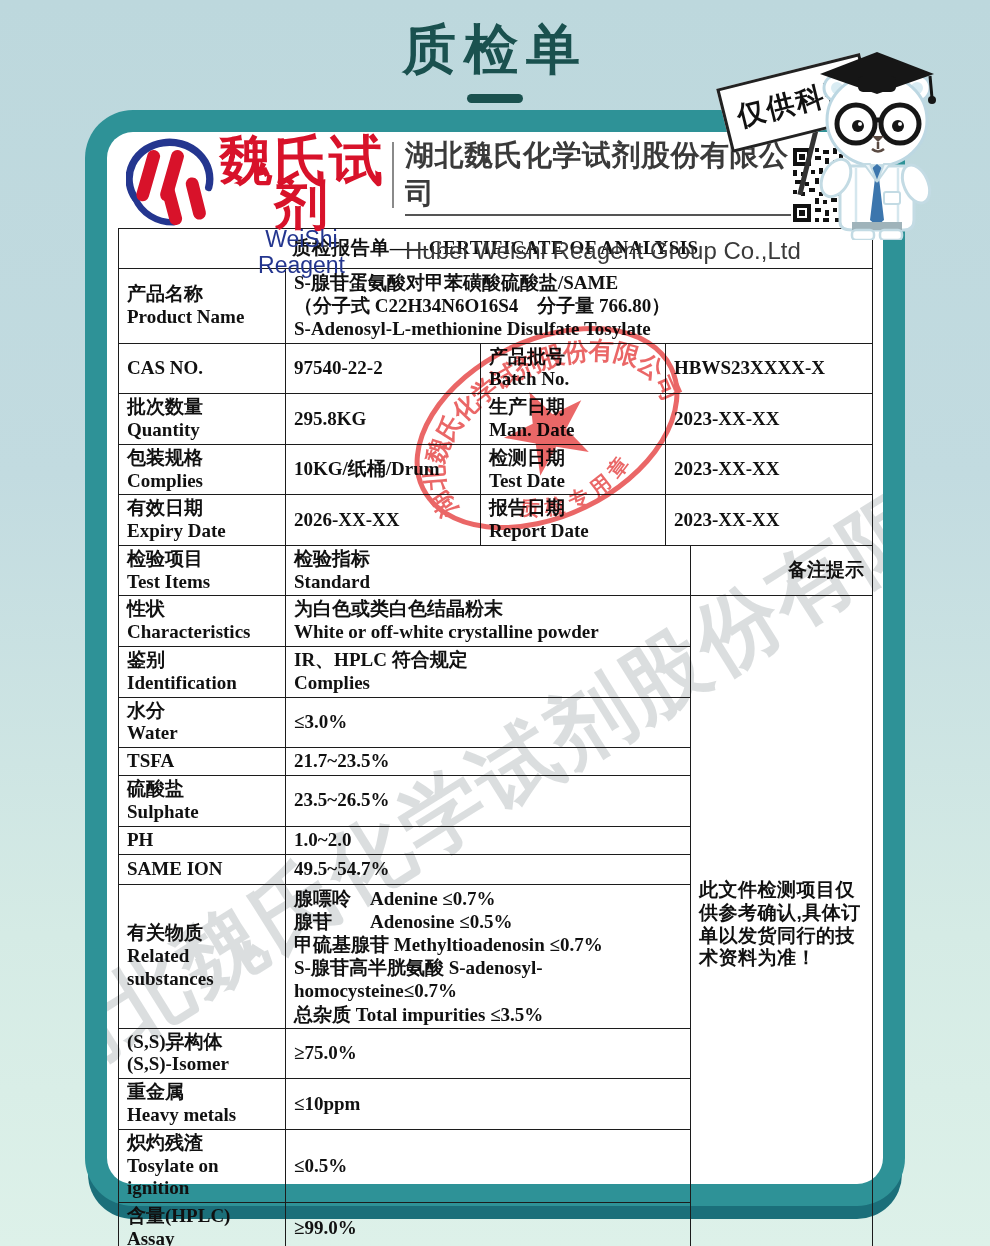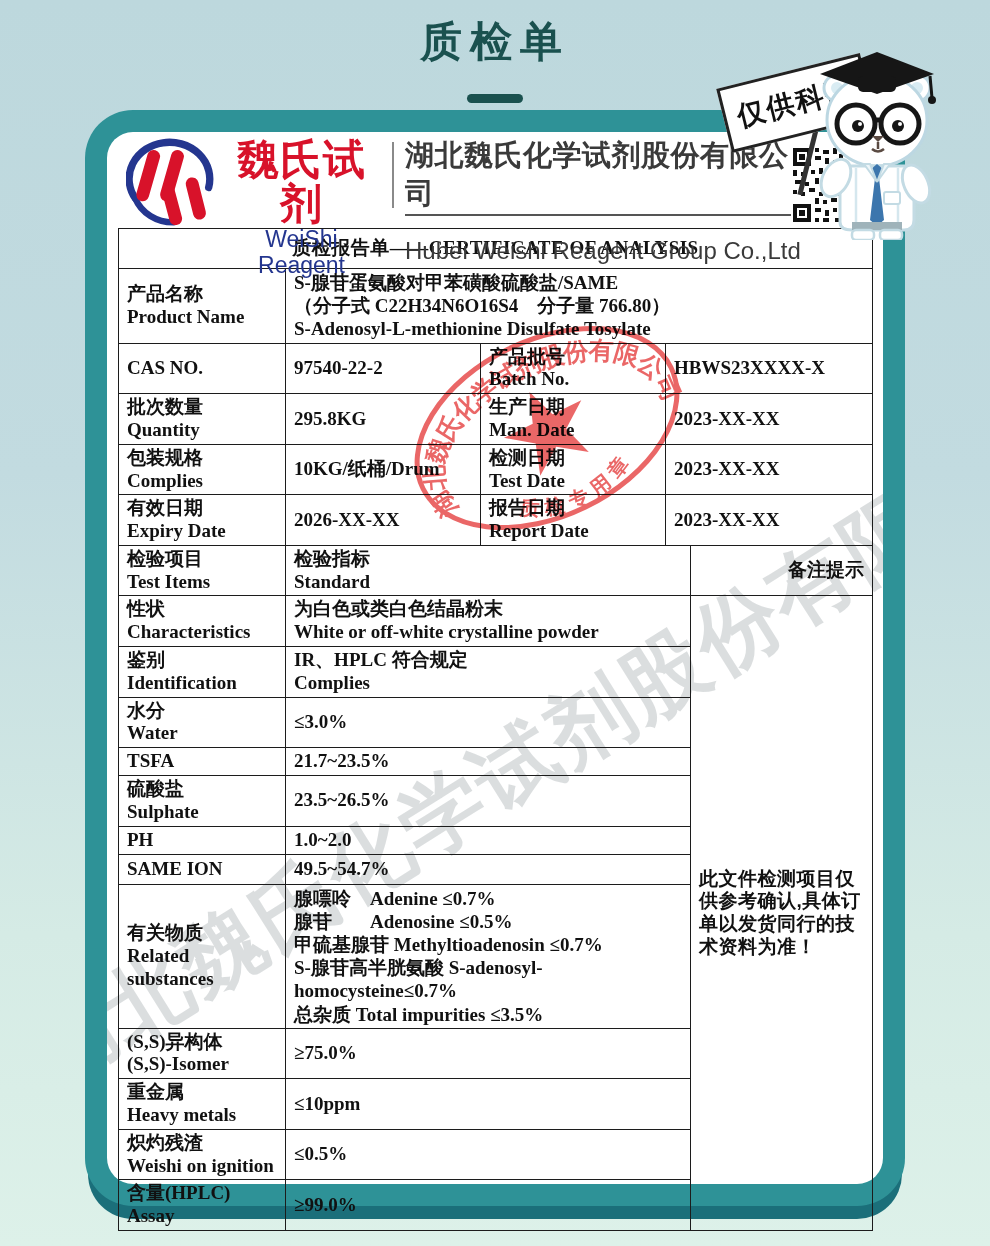--- a/index.html
+++ b/index.html
@@ -4,21 +4,21 @@
 <style>
   html,body{margin:0;padding:0;}
   .page{
     position:relative; width:990px; height:1246px; overflow:hidden;
     background:linear-gradient(180deg,#bdd8dd 0%,#c2dbe0 38%,#d5ebe5 75%,#ddf1e9 100%);
     font-family:"Liberation Serif","DejaVu Serif",serif; color:#111;
   }
   .sans{font-family:"Liberation Sans","DejaVu Sans",sans-serif;}
   .page-title{
     position:absolute; top:14px; left:0; width:100%; text-align:center;
-    font-size:42px; font-weight:bold; letter-spacing:8px; color:#1a514f;
+    font-size:54px; font-weight:bold; letter-spacing:8px; color:#1a514f;
     font-family:"Liberation Sans","DejaVu Sans",sans-serif;
   }
   .title-dash{
     position:absolute; top:94px; left:467px; width:56px; height:9px;
     border-radius:5px; background:#1a514f;
   }
   .card-frame{
     position:absolute; left:85px; top:110px; width:820px; height:1096px;
     background:#2e9297; border-radius:48px;
     box-shadow:0 16px 0 -3px #1b6f7a;
@@ -31,21 +31,21 @@
     position:absolute; left:-160px; top:560px; width:1200px;
     transform:rotate(-32deg);
     font-family:"Liberation Sans","DejaVu Sans",sans-serif;
     font-size:84px; font-weight:bold; letter-spacing:3px; white-space:nowrap;
     color:#6e7a7e; opacity:0.24; z-index:1; pointer-events:none;
   }
   
   .brand-row{position:absolute; left:107px; top:132px; width:700px; height:100px; z-index:3;}
   .logo-mark{position:absolute; left:19px; top:6px;}
   .logo-text{position:absolute; left:112px; top:6px; width:165px; text-align:center;}
-  .logo-cn{font-size:42px; line-height:44px; font-weight:bold; color:#d8122a;
+  .logo-cn{font-size:54px; line-height:44px; font-weight:bold; color:#d8122a;
            font-family:"Liberation Sans","DejaVu Sans",sans-serif; letter-spacing:1px;}
   .logo-en{font-size:23px; line-height:26px; font-weight:normal; color:#24368f;
            font-family:"Liberation Sans","DejaVu Sans",sans-serif;}
   .brand-vline{position:absolute; left:285px; top:10px; width:2px; height:66px; background:#8a8a8a;}
   .company{position:absolute; left:298px; top:4px; width:400px;}
   .company-cn{font-size:29px; line-height:38px; font-weight:bold; color:#3a3a3a;
               font-family:"Liberation Sans","DejaVu Sans",sans-serif; letter-spacing:0.5px;
               border-bottom:2px solid #555; padding-bottom:2px;}
   .company-en{font-size:24px; line-height:32px; color:#3a3a3a; margin-top:19px;
               font-family:"Liberation Sans","DejaVu Sans",sans-serif;}
@@ -316,21 +316,21 @@
     <tr style="height:45px">
       <td class="lbl">
         <span class="cn">重金属</span>
         <span class="en">Heavy metals</span>
       </td>
       <td colspan="3">≤10ppm</td>
     </tr>
     <tr style="height:45px">
       <td class="lbl">
         <span class="cn">炽灼残渣</span>
-        <span class="en">Weishi on ignition</span>
+        <span class="en">Tosylate on ignition</span>
       </td>
       <td colspan="3">≤0.5%</td>
     </tr>
     <tr style="height:45px">
       <td class="lbl">
         <span class="cn">含量(HPLC)</span>
         <span class="en">Assay</span>
       </td>
       <td colspan="3">≥99.0%</td>
     </tr>

